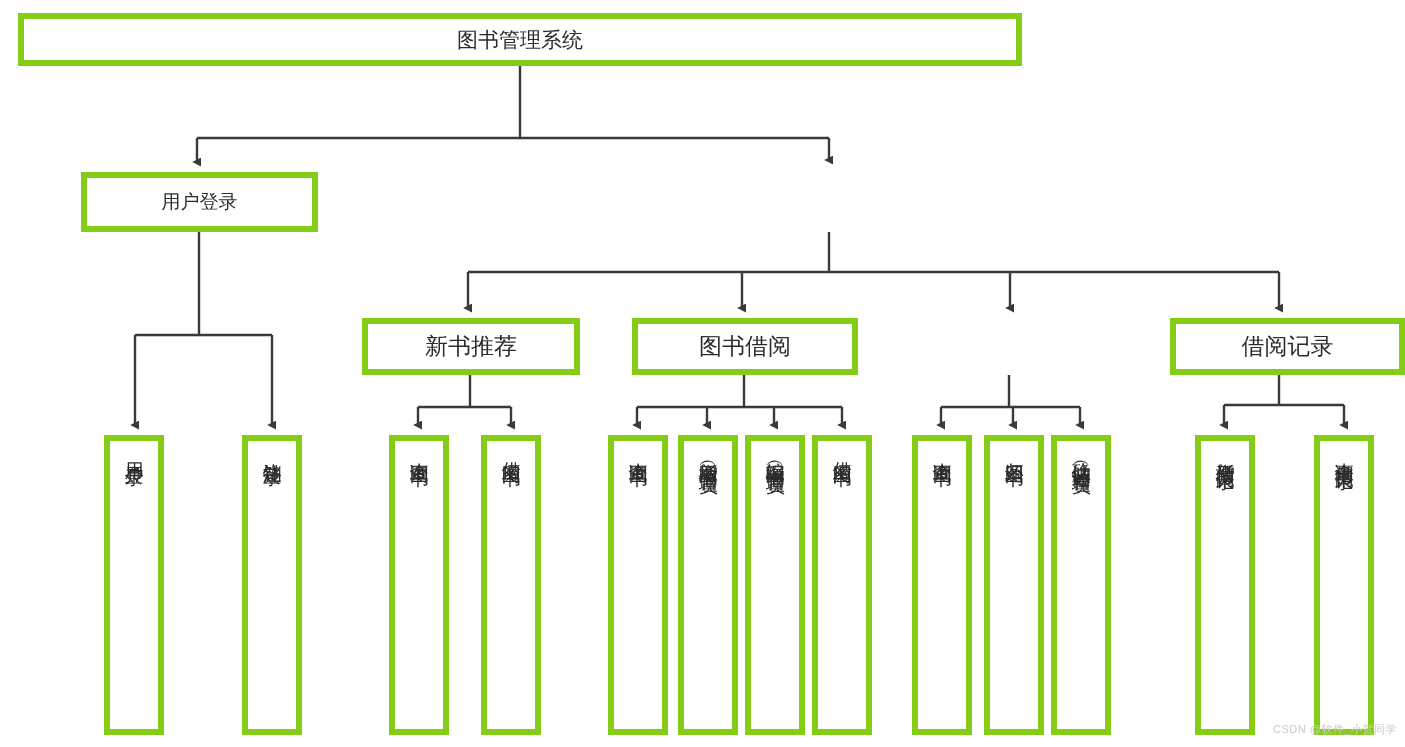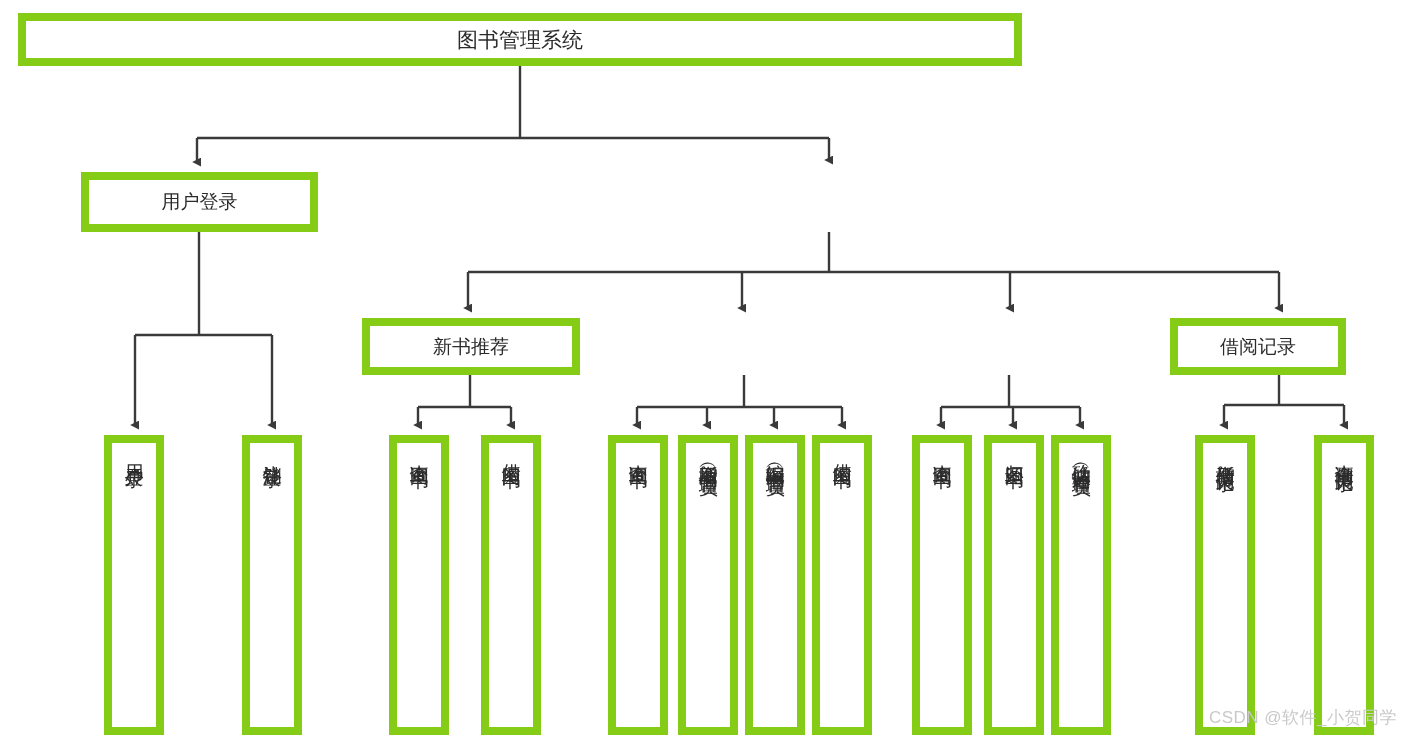--- a/index.html
+++ b/index.html
@@ -24,56 +24,56 @@
     left: 0;
     top: 0;
     width: 1405px;
     height: 747px;
     pointer-events: none;
   }
   .node {
     position: absolute;
     box-sizing: border-box;
     background: #ffffff;
-    border: 8px solid #84cc16;
+    border: 6px solid #84cc16;
     display: flex;
     align-items: center;
     justify-content: center;
     text-align: center;
     color: #2b2b2b;
     z-index: 2;
   }
   .node.root {
     font-size: 21px;
   }
   .node.level2 {
     font-size: 19px;
   }
   .node.level3 {
-    font-size: 19px;
+    font-size: 23px;
   }
   .node.leaf {
     font-size: 19px;
     line-height: 1.08;
     padding: 6px 0 0 0;
     align-items: flex-start;
     justify-content: center;
   }
   .vtext {
     writing-mode: vertical-rl;
     text-orientation: upright;
     letter-spacing: 2px;
     white-space: nowrap;
     display: block;
   }
   .watermark {
     position: absolute;
     right: 8px;
-    bottom: 18px;
-    font-size: 17px;
+    bottom: 10px;
+    font-size: 11px;
     color: #c9c9c9;
     letter-spacing: 0.5px;
     z-index: 5;
     white-space: nowrap;
   }
 </style>
 </head>
 <body>
 
 <div id="canvas">
@@ -132,21 +132,24 @@
     <span>图书管理系统</span>
   </div>
 
   <div class="node level2" style="left:81px; top:172px; width:237px; height:60px;">
     <span>用户登录</span>
   </div>
 
   <div class="node level3" style="left:362px; top:318px; width:218px; height:57px;">
     <span>新书推荐</span>
   </div>
-  <div class="node level3" style="left:1170px; top:318px; width:176px; height:57px;">
+  <div class="node level3" style="left:632px; top:318px; width:226px; height:57px;">
+    <span>图书借阅</span>
+  </div>
+  <div class="node level3" style="left:1170px; top:318px; width:235px; height:57px;">
     <span>借阅记录</span>
   </div>
 
   <div class="node leaf" style="left:104px; top:435px; width:60px; height:300px;">
     <span class="vtext">用户登录</span>
   </div>
   <div class="node leaf" style="left:242px; top:435px; width:60px; height:300px;">
     <span class="vtext">注销登录</span>
   </div>
 

